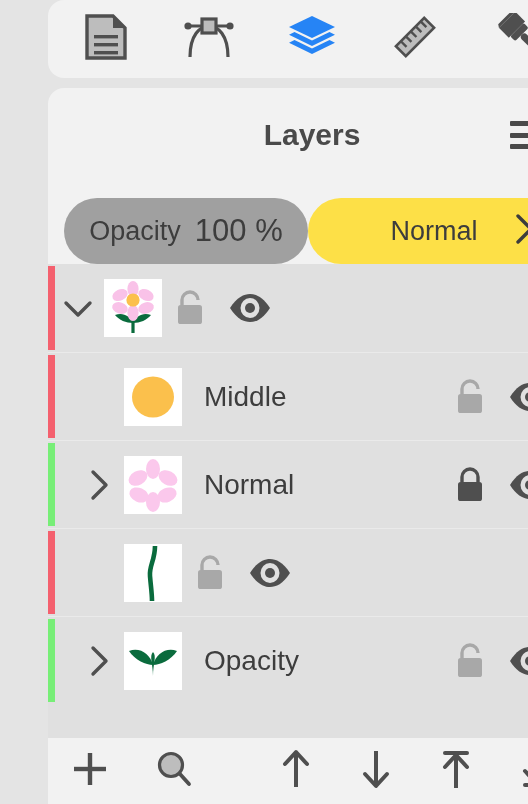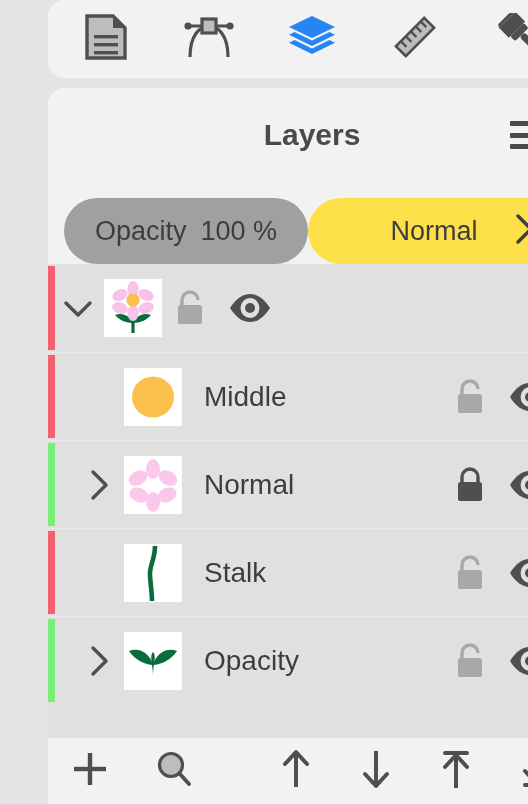--- a/index.html
+++ b/index.html
@@ -125,21 +125,21 @@
   }
   .pill-blend {
     flex: 1 1 auto;
     background: #fde047;
   }
   .pill-label {
     font-size: 27px;
     color: #3d3d3d;
   }
   .pill-value {
-    font-size: 27px;
+    font-size: 31px;
     color: #3d3d3d;
   }
   .chev-right-pill {
     position: absolute;
     right: 24px;
     top: 50%;
     transform: translateY(-50%);
   }
 
   
@@ -428,21 +428,20 @@
         </div>
         <div class="layer-row indent-1">
           <div class="edge-marker" style="background: rgb(244, 96, 110);"></div>
           <div class="disclosure empty"></div>
           <div class="thumb">
             <svg width="58" height="58" viewBox="0 0 58 58">
               <rect width="58" height="58" fill="#ffffff"></rect>
               <path d="M31 2 C31 16 25 22 26 32 C27 44 28 50 28 57" stroke="#0a6b3d" stroke-width="4.6" fill="none" stroke-linecap="butt"></path>
             </svg>
           </div>
-          <div class="layer-name">Stalk</div>
           <div class="row-icon lock">
             <svg width="38" height="40" viewBox="0 0 38 40">
               <path d="M11 17 V12 A8 8 0 0 1 27 12" fill="none" stroke="#a8a8a8" stroke-width="3.4"></path>
               <rect x="7" y="17" width="24" height="19" rx="2.6" fill="#a8a8a8"></rect>
             </svg>
           </div>
           <div class="row-icon eye" style="opacity: 1;">
             <svg width="44" height="32" viewBox="0 0 44 32">
               <path d="M2 16 C9 5 16 2 22 2 C28 2 35 5 42 16 C35 27 28 30 22 30 C16 30 9 27 2 16 Z" fill="#4f4f4f"></path>
               <ellipse cx="22" cy="16" rx="9.5" ry="10" fill="#e0e0e0"></ellipse>

